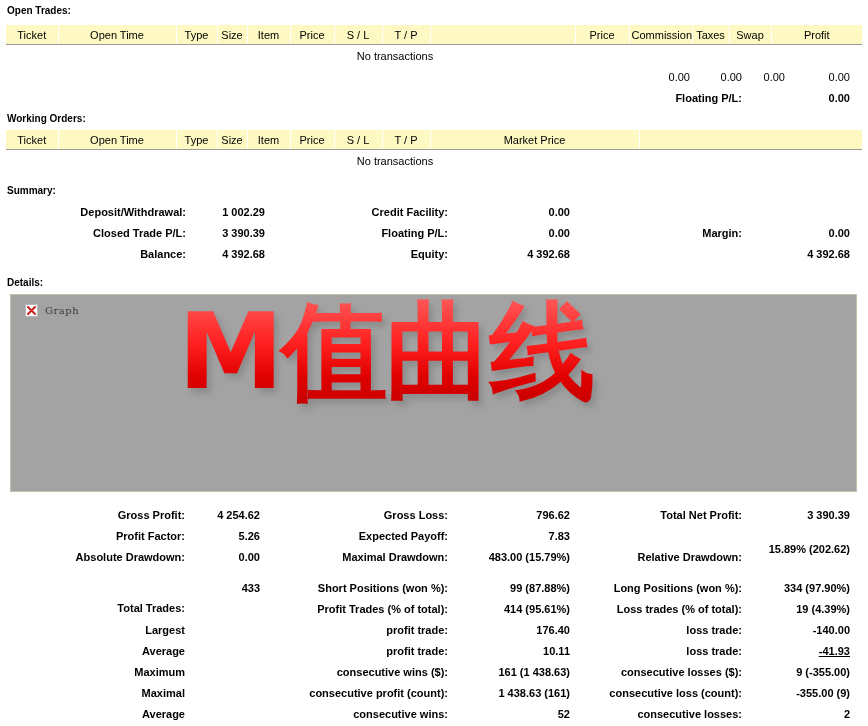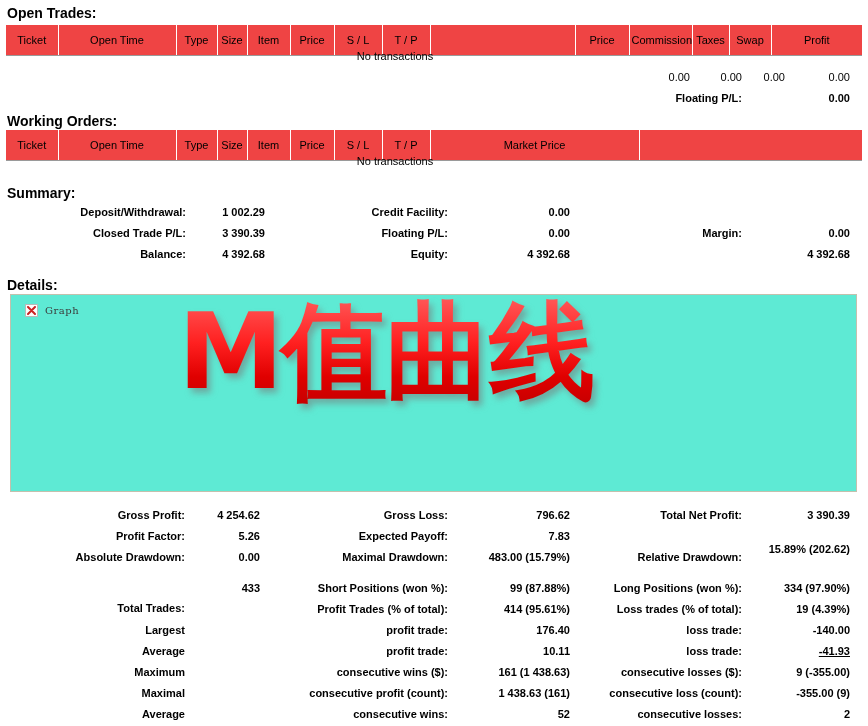--- a/index.html
+++ b/index.html
@@ -19,39 +19,39 @@
   .page {
     position: relative;
     width: 868px;
     height: 726px;
   }
 
   
   .section-title {
     position: absolute;
     font-weight: bold;
-    font-size: 14px;
+    font-size: 10px;
     color: #000;
     white-space: nowrap;
   }
 
   
   .tbl {
     position: absolute;
     border-collapse: collapse;
     table-layout: fixed;
     font-size: 11px;
   }
   .tbl th {
-    background: #ef4444;
+    background: #fef9c3;
     border-right: 1px solid #ffffff;
     border-bottom: 1px solid #9a9a9a;
     font-weight: normal;
     color: #000;
-    height: 30px;
+    height: 19px;
     padding: 0 2px;
     text-align: center;
     white-space: nowrap;
     overflow: hidden;
   }
   .tbl th.last { border-right: none; }
 
   
   .txt {
     position: absolute;
@@ -64,21 +64,21 @@
   .c { text-align: center; }
 
   
   .graph-frame {
     position: absolute;
     left: 10px;
     top: 294px;
     width: 847px;
     height: 198px;
     border: 1px solid #c3c0ad;
-    background: #5eead4;
+    background: #a3a3a3;
     box-sizing: border-box;
     overflow: hidden;
   }
   .broken-img {
     position: absolute;
     left: 14px;
     top: 9px;
     display: flex;
     align-items: center;
     gap: 7px;

